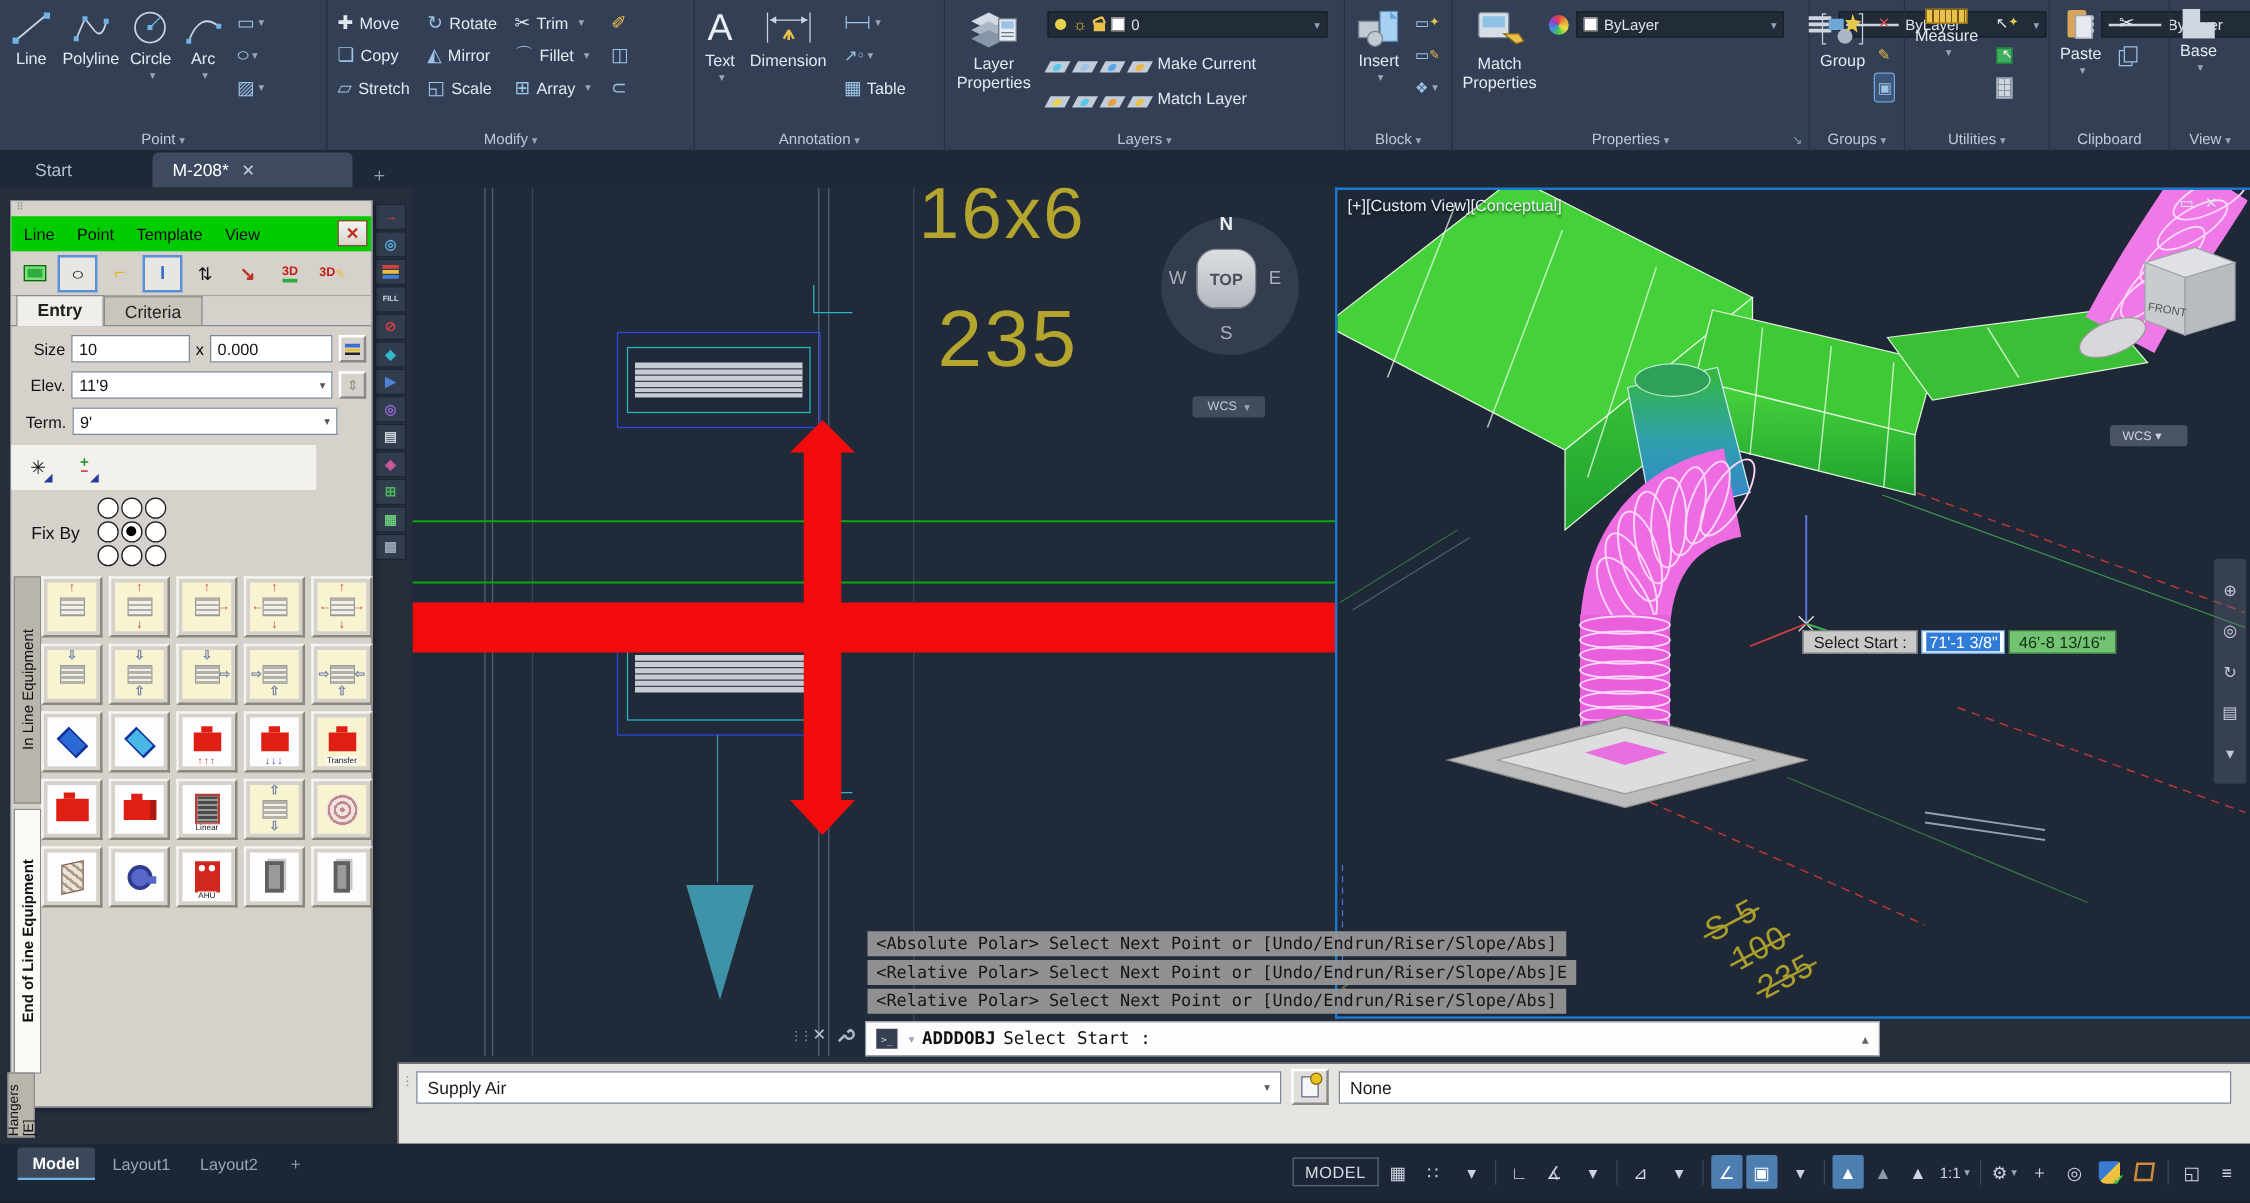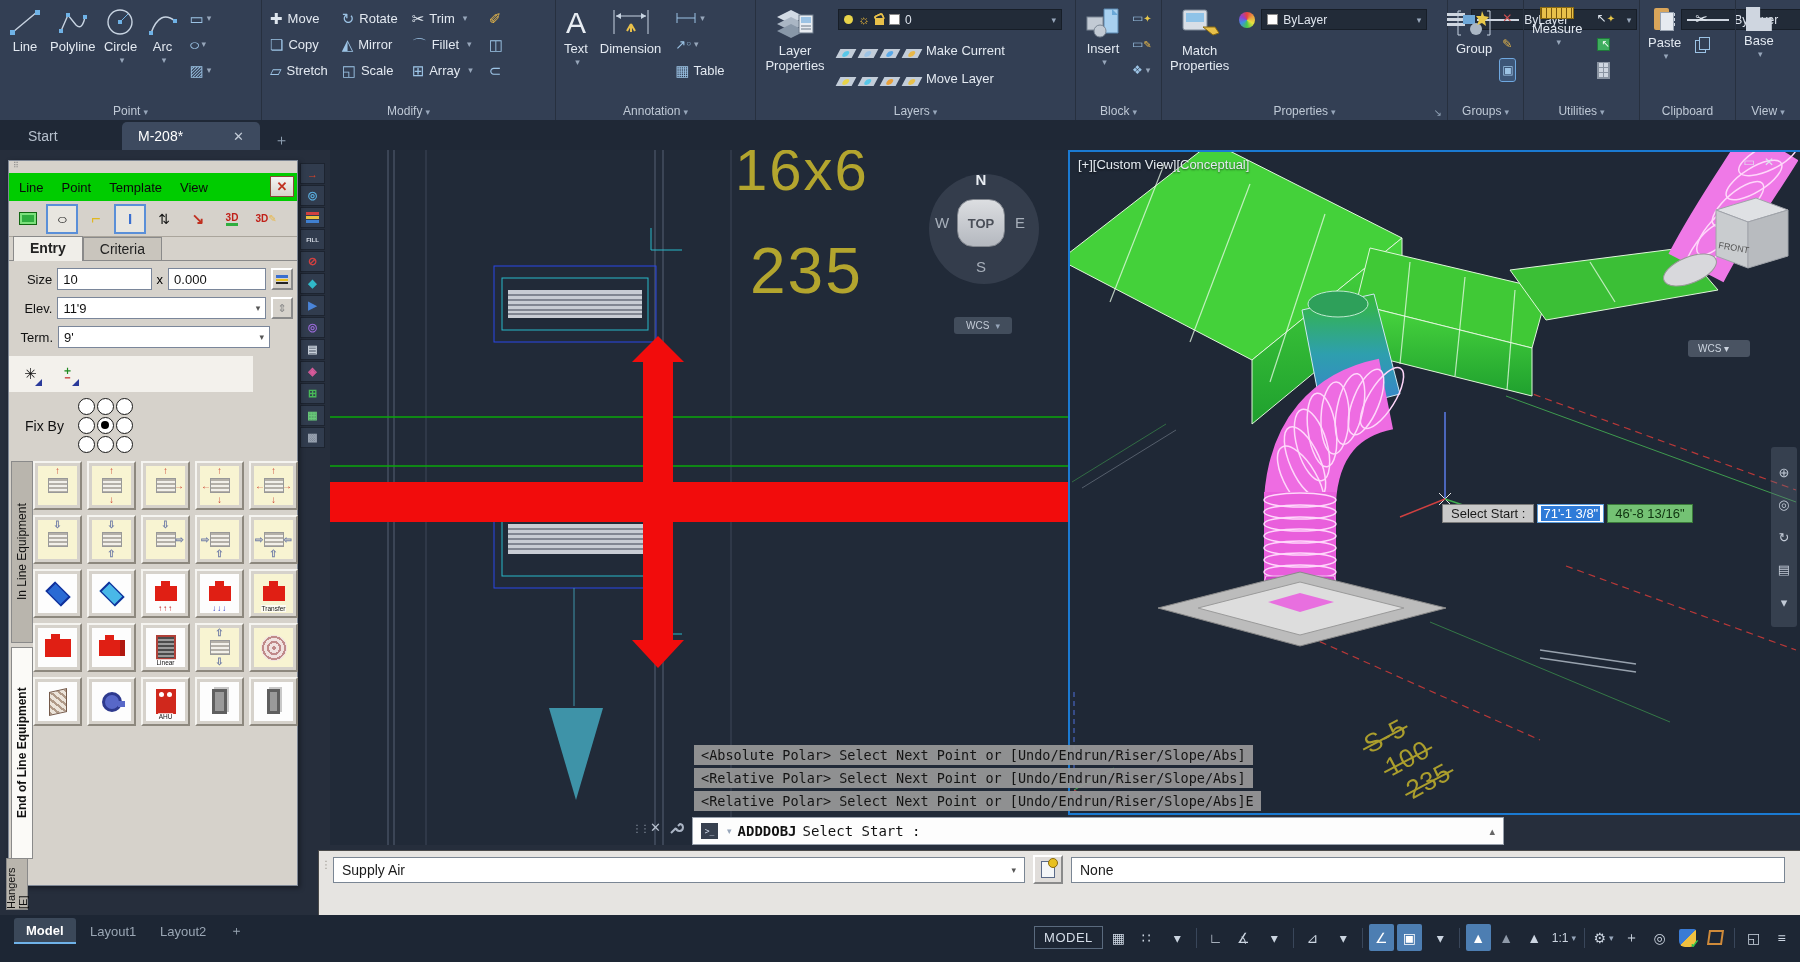--- a/index.html
+++ b/index.html
@@ -369,21 +369,21 @@
               </span>
             <span class="par">
                 <i class="pdot" style="background:#58c7e8"></i>
               </span>
             <span class="par">
                 <i class="pdot" style="background:#e8a03a"></i>
               </span>
             <span class="par">
                 <i class="pdot" style="background:#e8c04a"></i>
               </span>
-            <span>Move Layer</span>
+            <span>Match Layer</span>
           </div>
         </div>
       </div>
       <div class="plabel"><span>Layers</span><span class="chev">▾</span></div>
     </div>
 
     <div class="panel" style="width:86px">
       <div class="pbody">
         <div class="bigbtn">
           <svg class="pic" width="38" height="32">
@@ -542,21 +542,21 @@
         </div>
       </div>
       <div class="plabel"><span>View</span><span class="chev">▾</span></div>
     </div>
   </div>
 
   <div class="ftabs">
     <div class="ftab" style="margin-left:12px;width:110px">
         <span>Start</span>
       </div>
-    <div class="ftab active" style="width:138px;justify-content:space-between">
+    <div class="ftab active" style="width:160px;">
         <span>M-208*</span>
         <span style="font-size:13px;color:#c3ccd8">✕</span>
       </div>
     <span class="fplus">＋</span>
   </div>
 
   <div class="workspace">
 
     <svg id="svg2d" width="738" height="695" viewBox="0 0 738 695">
       <rect width="738" height="695" fill="#212a38"></rect>
@@ -1071,22 +1071,22 @@
         <span>⊕</span>
         <span>◎</span>
         <span>↻</span>
         <span>▤</span>
         <span>▾</span>
       </div>
     </div>
 
     <div class="chist">
       <div>&lt;Absolute Polar&gt; Select Next Point or [Undo/Endrun/Riser/Slope/Abs]</div>
+      <div>&lt;Relative Polar&gt; Select Next Point or [Undo/Endrun/Riser/Slope/Abs]E</div>
       <div>&lt;Relative Polar&gt; Select Next Point or [Undo/Endrun/Riser/Slope/Abs]</div>
-      <div>&lt;Relative Polar&gt; Select Next Point or [Undo/Endrun/Riser/Slope/Abs]E</div>
     </div>
 
     <span class="cgrip">⋮⋮</span>
     <span class="cx">✕</span>
     <span class="cwrench">
       <svg width="16" height="16">
           <path d="M3 13 L8 8 M8 8 a3.5 3.5 0 1 0 4 -4 l-2 2" stroke="#aab4c4" stroke-width="2" fill="none"></path>
         </svg>
     </span>
     <div class="cbar">

